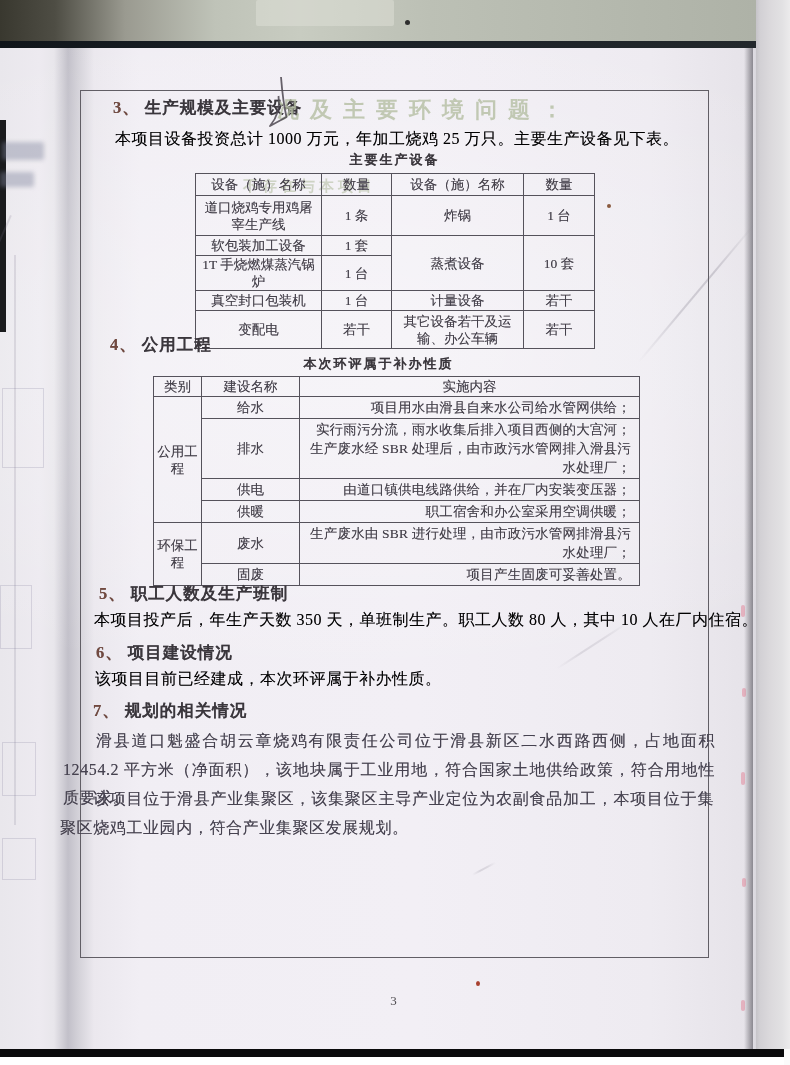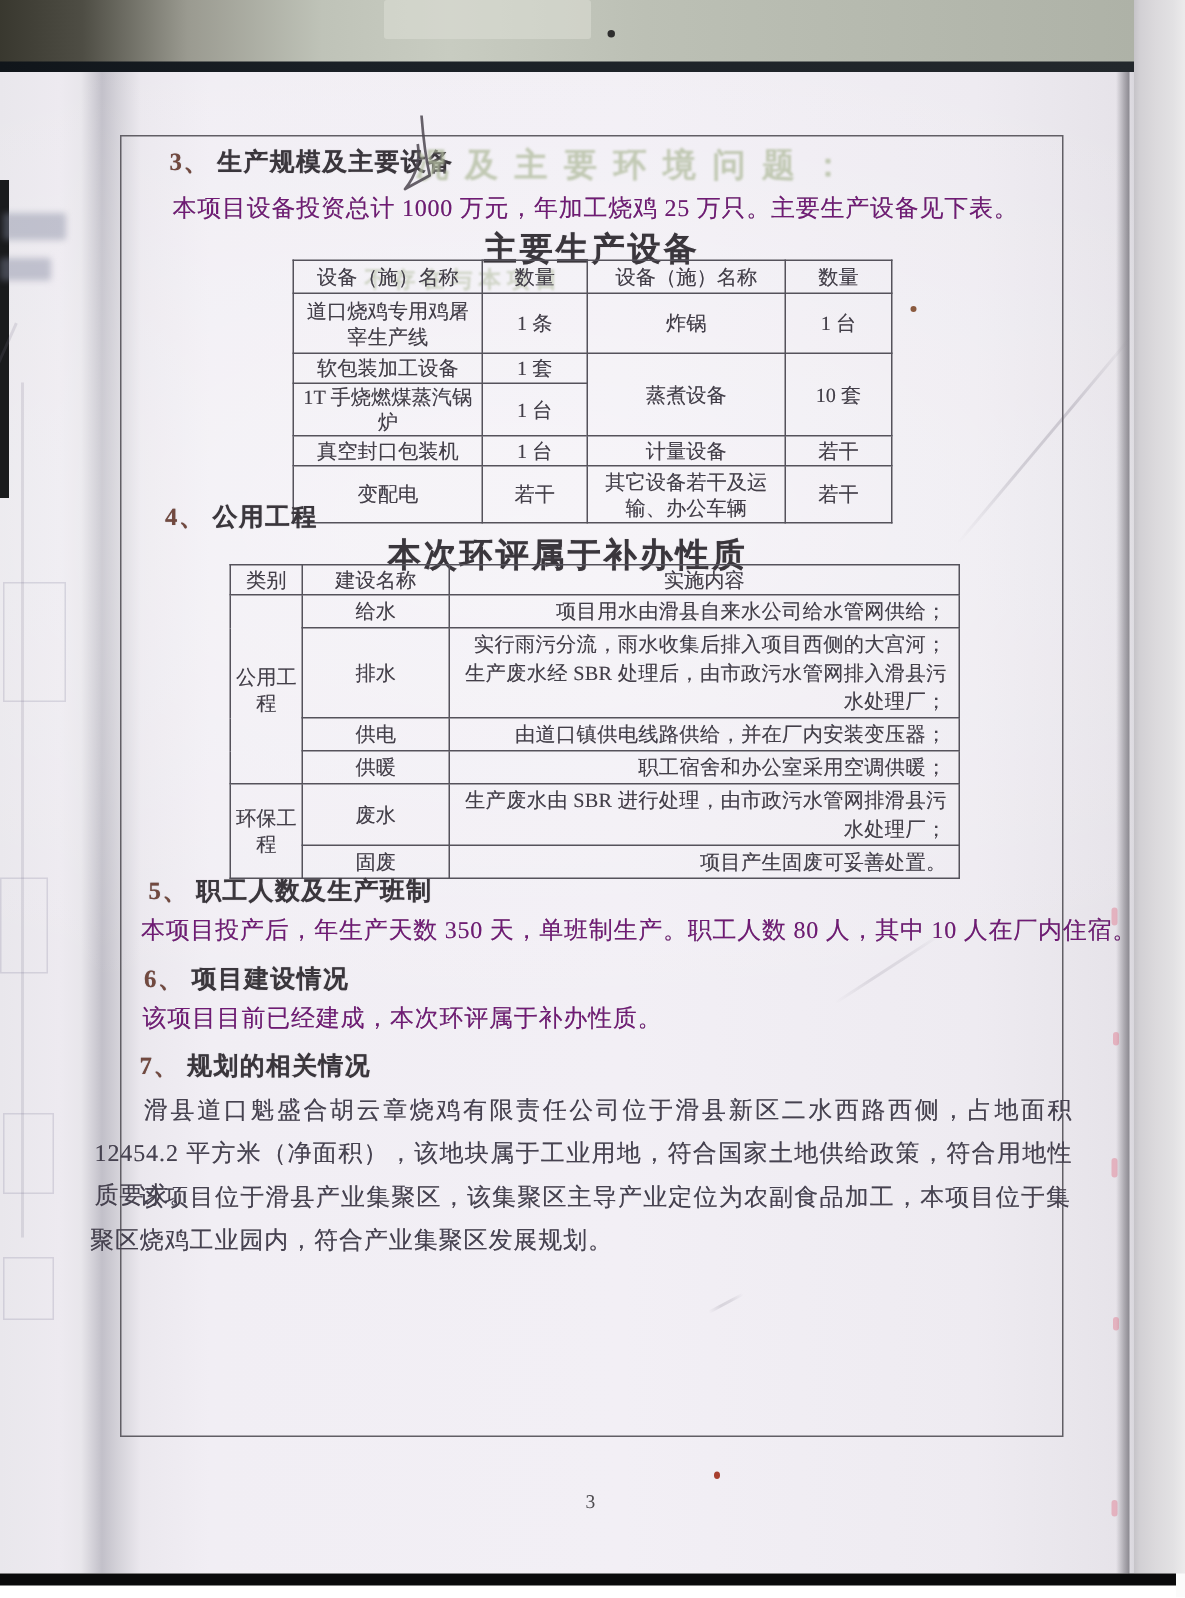--- a/index.html
+++ b/index.html
@@ -36,25 +36,25 @@
   .crease{position:absolute;height:2px;transform-origin:0 0;
     background:linear-gradient(90deg,rgba(130,125,140,0),rgba(130,125,140,.32) 35%,rgba(130,125,140,.28) 65%,rgba(130,125,140,0));}
   .speck{position:absolute;border-radius:50%;}
   .pinkmark{position:absolute;width:4px;background:rgba(224,118,140,.45);border-radius:2px;}
 
   
   .frame{left:80px;top:90px;width:627px;height:866px;border:1.5px solid #615e65;}
   .sec-h{position:absolute;font-weight:bold;font-size:16.5px;color:#3a363c;letter-spacing:1px;white-space:nowrap;
     text-shadow:0 0 .5px rgba(58,54,60,.55);}
   .sec-h .num{color:#72493f;margin-right:5px;}
-  .body-p{position:absolute;font-size:16px;color:#701a75;letter-spacing:.5px;white-space:nowrap;
+  .body-p{position:absolute;font-size:16px;color:#000000;letter-spacing:.5px;white-space:nowrap;
     text-shadow:0 0 .4px rgba(64,60,68,.5);}
   .flow-p{position:absolute;font-size:16px;color:#464250;line-height:28.5px;letter-spacing:.6px;text-align:justify;
     text-shadow:0 0 .4px rgba(64,60,68,.5);}
-  .tbl-title{position:absolute;left:0;width:100%;text-align:center;font-weight:bold;font-size:22px;
+  .tbl-title{position:absolute;left:0;width:100%;text-align:center;font-weight:bold;font-size:13px;
     color:#3a363c;letter-spacing:2px;text-shadow:0 0 .5px rgba(58,54,60,.5);}
   table{border-collapse:collapse;table-layout:fixed;position:absolute;font-size:13.5px;color:#433f49;
     text-shadow:0 0 .4px rgba(64,60,68,.45);}
   td,th{border:1px solid #55525b;padding:0 3px;text-align:center;font-weight:normal;line-height:17px;overflow:hidden;}
   .t2 td.content{text-align:right;padding:1px 8px;line-height:19px;letter-spacing:.2px;}
   .ghost-t{position:absolute;font-weight:bold;color:#b5bfa3;opacity:.8;filter:blur(.7px);white-space:nowrap;}
   .squiggle{position:absolute;}
   .page-num{position:absolute;left:80px;top:993px;width:627px;text-align:center;
     font-size:13px;color:#4c4a4e;}
 </style>

